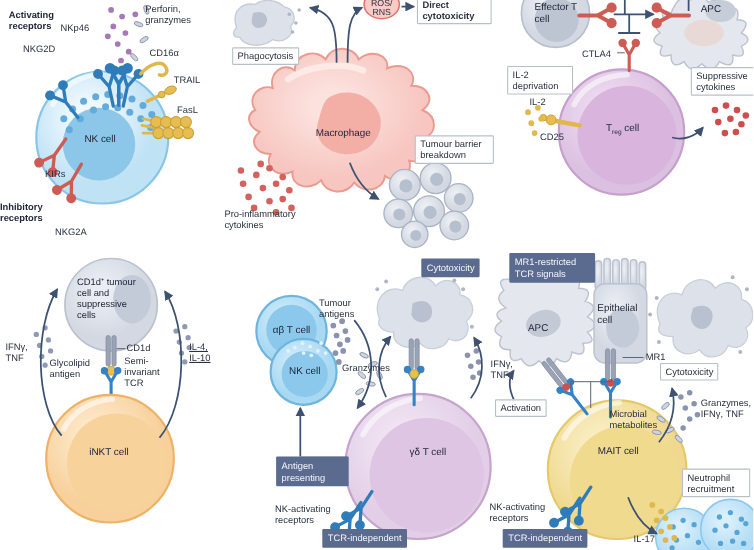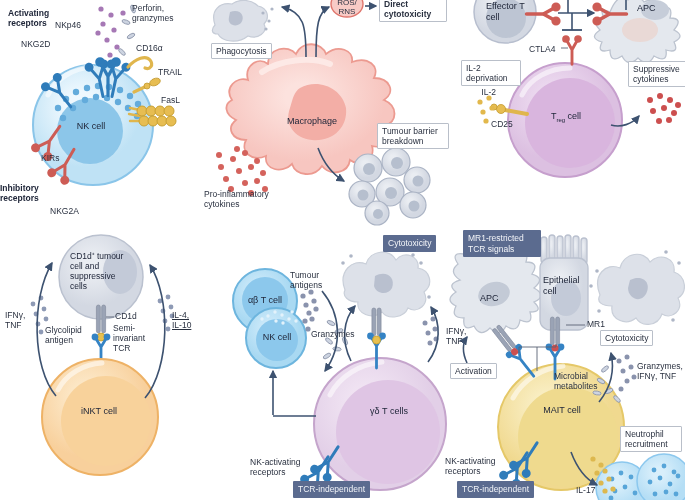--- a/index.html
+++ b/index.html
@@ -504,21 +504,22 @@
 <div class="lbl" style="left:113px;top:323px;width:46px;">Semi-invariant TCR</div>
 <div class="lbl" style="left:172px;top:310px;width:28px;text-decoration:underline;">IL-4, IL-10</div>
 <div class="lbl cell-name ctr" style="left:68px;top:406px;width:62px;">iNKT cell</div>
 
 <div class="dbox nowrap" style="left:383px;top:235px;">Cytotoxicity</div>
 <div class="lbl" style="left:290px;top:270px;width:42px;">Tumour antigens</div>
 <div class="lbl cell-name ctr" style="left:239px;top:295px;width:52px;">αβ T cell</div>
 <div class="lbl cell-name ctr" style="left:251px;top:332px;width:52px;">NK cell</div>
 <div class="lbl" style="left:311px;top:329px;width:52px;">Granzymes</div>
 <div class="lbl" style="left:446px;top:326px;width:32px;">IFNγ, TNF</div>
-<div class="lbl cell-name ctr" style="left:358px;top:406px;width:62px;">γδ T cells</div>
+<div class="lbl cell-name ctr" style="left:358px;top:406px;width:62px;">γδ T cell</div>
+<div class="dbox" style="left:251px;top:415px;width:56px;">Antigen presenting</div>
 <div class="lbl" style="left:250px;top:457px;width:62px;">NK-activating receptors</div>
 <div class="dbox nowrap" style="left:293px;top:481px;">TCR-independent</div>
 
 <div class="dbox" style="left:463px;top:230px;width:68px;">MR1-restricted TCR signals</div>
 <div class="lbl cell-name" style="left:480px;top:293px;width:30px;">APC</div>
 <div class="lbl cell-name" style="left:543px;top:275px;width:42px;">Epithelial cell</div>
 <div class="lbl" style="left:587px;top:319px;width:28px;">MR1</div>
 <div class="wbox nowrap" style="left:600px;top:330px;">Cytotoxicity</div>
 <div class="wbox nowrap" style="left:450px;top:363px;">Activation</div>
 <div class="lbl" style="left:523px;top:371px;width:52px;margin-left:31px;">Microbial metabolites</div>

